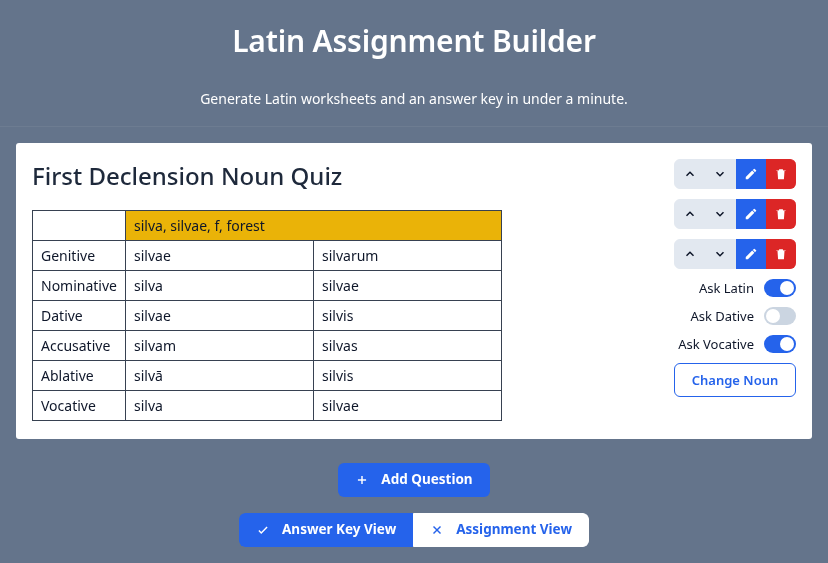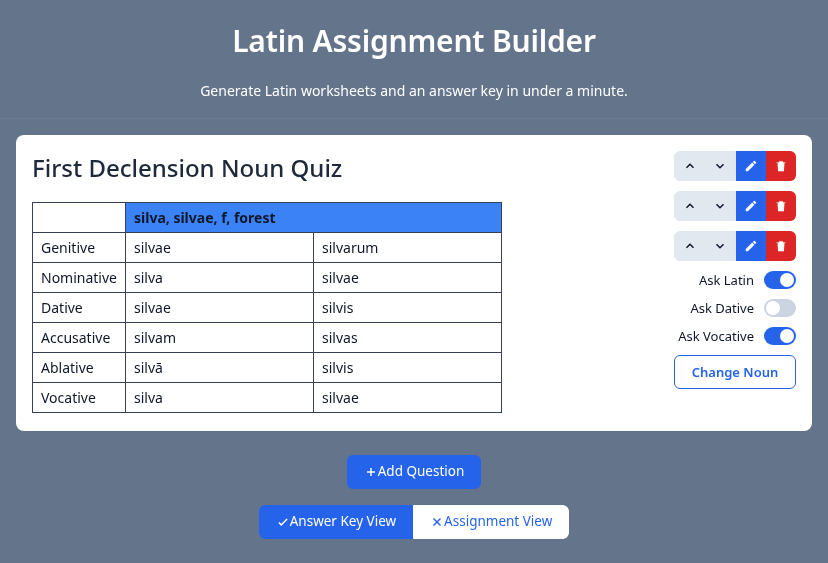--- a/index.html
+++ b/index.html
@@ -5,41 +5,41 @@
   * { box-sizing: border-box; margin: 0; padding: 0; }
   body {
     background: #64748b;
     font-family: ui-sans-serif, system-ui, -apple-system, "Segoe UI", Roboto, "Helvetica Neue", Arial, sans-serif;
     color: #0f172a;
     width: 828px;
     padding-bottom: 20px;
   }
   .header { text-align: center; padding: 20px 0 18px; }
   .header h1 { color: #fff; font-size: 30px; font-weight: 600; letter-spacing: -0.2px; }
-  .header p { color: #fff; font-size: 14px; margin-top: 20px; }
+  .header p { color: #fff; font-size: 14px; margin-top: 28px; }
   .hr { border-top: 1px solid rgba(255,255,255,0.06); margin: 0 0 16px; }
   .card {
     background: #fff;
-    border-radius: 8px;
+    border-radius: 3px;
     margin: 0 16px;
     padding: 16px 16px 18px;
     position: relative;
   }
   .card-title { font-size: 24px; font-weight: 500; color: #1e293b; margin-bottom: 18px; }
   .student-line { font-size: 14px; color: #0f172a; margin-bottom: 22px; }
   .blank { display:inline-block; border-bottom:1px solid #334155; vertical-align: bottom; }
   .blank.name { width: 178px; }
   .blank.class { width: 48px; }
   .blank.date { width: 48px; }
 
   .content-row { display:flex; gap: 24px; align-items:flex-start; }
   .table-wrap { flex: 0 0 auto; }
   table { border-collapse: collapse; font-size: 14px; }
   th, td { border: 1px solid #374151; padding: 5px 8px; text-align:left; vertical-align: middle; }
-  th.word { font-weight: 700; background:#3b82f6; }
+  th.word { font-weight: 400; background:#eab308; }
   td.rowhead { width: 86px; }
   td.col { width: 188px; }
 
   .controls-col {
     position: absolute;
     right: 16px;
     top: 16px;
     width: 122px;
     display:flex; flex-direction:column; gap: 10px;
     align-items: stretch;
@@ -60,21 +60,21 @@
   .knob { position:absolute; top:2px; width:14px; height:14px; background:#fff; border-radius:50%; transition:.15s; }
   .switch.on .knob { left:16px; }
   .switch.off .knob { left:2px; }
 
   .change-noun {
     border:1px solid #2563eb; color:#2563eb; background:#fff; font-weight:600;
     font-size:13px; padding:7px 0; border-radius:6px; text-align:center; cursor:pointer;
   }
 
   .below-actions { display:flex; flex-direction:column; align-items:center; gap:16px; margin-top:24px; }
-  .btn { display:inline-flex; align-items:flex-start; gap:0; font-size:13.5px; font-weight:400; padding:9px 16px; border-radius:6px; cursor:pointer; border:1px solid transparent; line-height:1; }
+  .btn { display:inline-flex; align-items:flex-start; gap:12px; font-size:13.5px; font-weight:700; padding:9px 16px; border-radius:6px; cursor:pointer; border:1px solid transparent; line-height:1; }
   .btn svg { width:14px; height:14px; }
   .btn-primary { background:#2563eb; color:#fff; }
   .btn-primary svg { stroke:#fff; fill:none; }
   .btn-outline { background:#fff; color:#2563eb; border-color:#fff; }
   .btn-outline svg { stroke:#2563eb; fill:#2563eb; }
   .seg { display:flex; border-radius:6px; overflow:hidden; }
   .seg .btn { border-radius:0; }
   .seg .btn:first-child { border-radius:6px 0 0 6px; }
   .seg .btn:last-child { border-radius:0 6px 6px 0; }
 </style>

